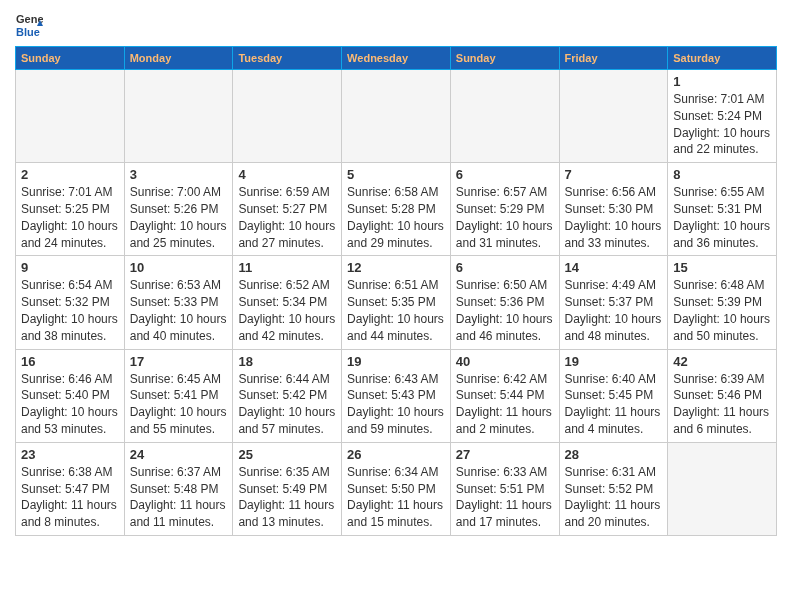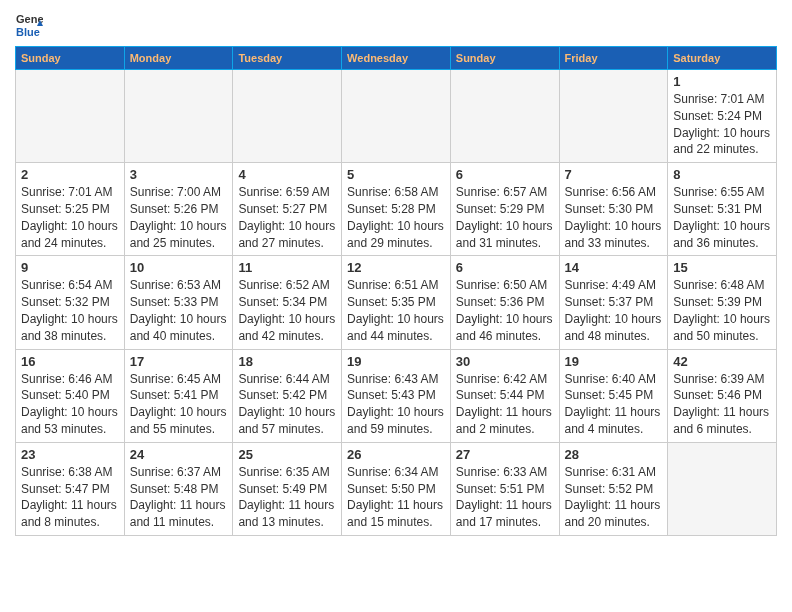--- a/index.html
+++ b/index.html
@@ -241,21 +241,21 @@
 and 57 minutes.</div>
           </td>
           <td>
             <span class="day-number">19</span>
             <div class="day-info">Sunrise: 6:43 AM
 Sunset: 5:43 PM
 Daylight: 10 hours
 and 59 minutes.</div>
           </td>
           <td>
-            <span class="day-number">30</span>
+            <span class="day-number">40</span>
             <div class="day-info">Sunrise: 6:42 AM
 Sunset: 5:44 PM
 Daylight: 11 hours
 and 2 minutes.</div>
           </td>
           <td>
             <span class="day-number">19</span>
             <div class="day-info">Sunrise: 6:40 AM
 Sunset: 5:45 PM
 Daylight: 11 hours

